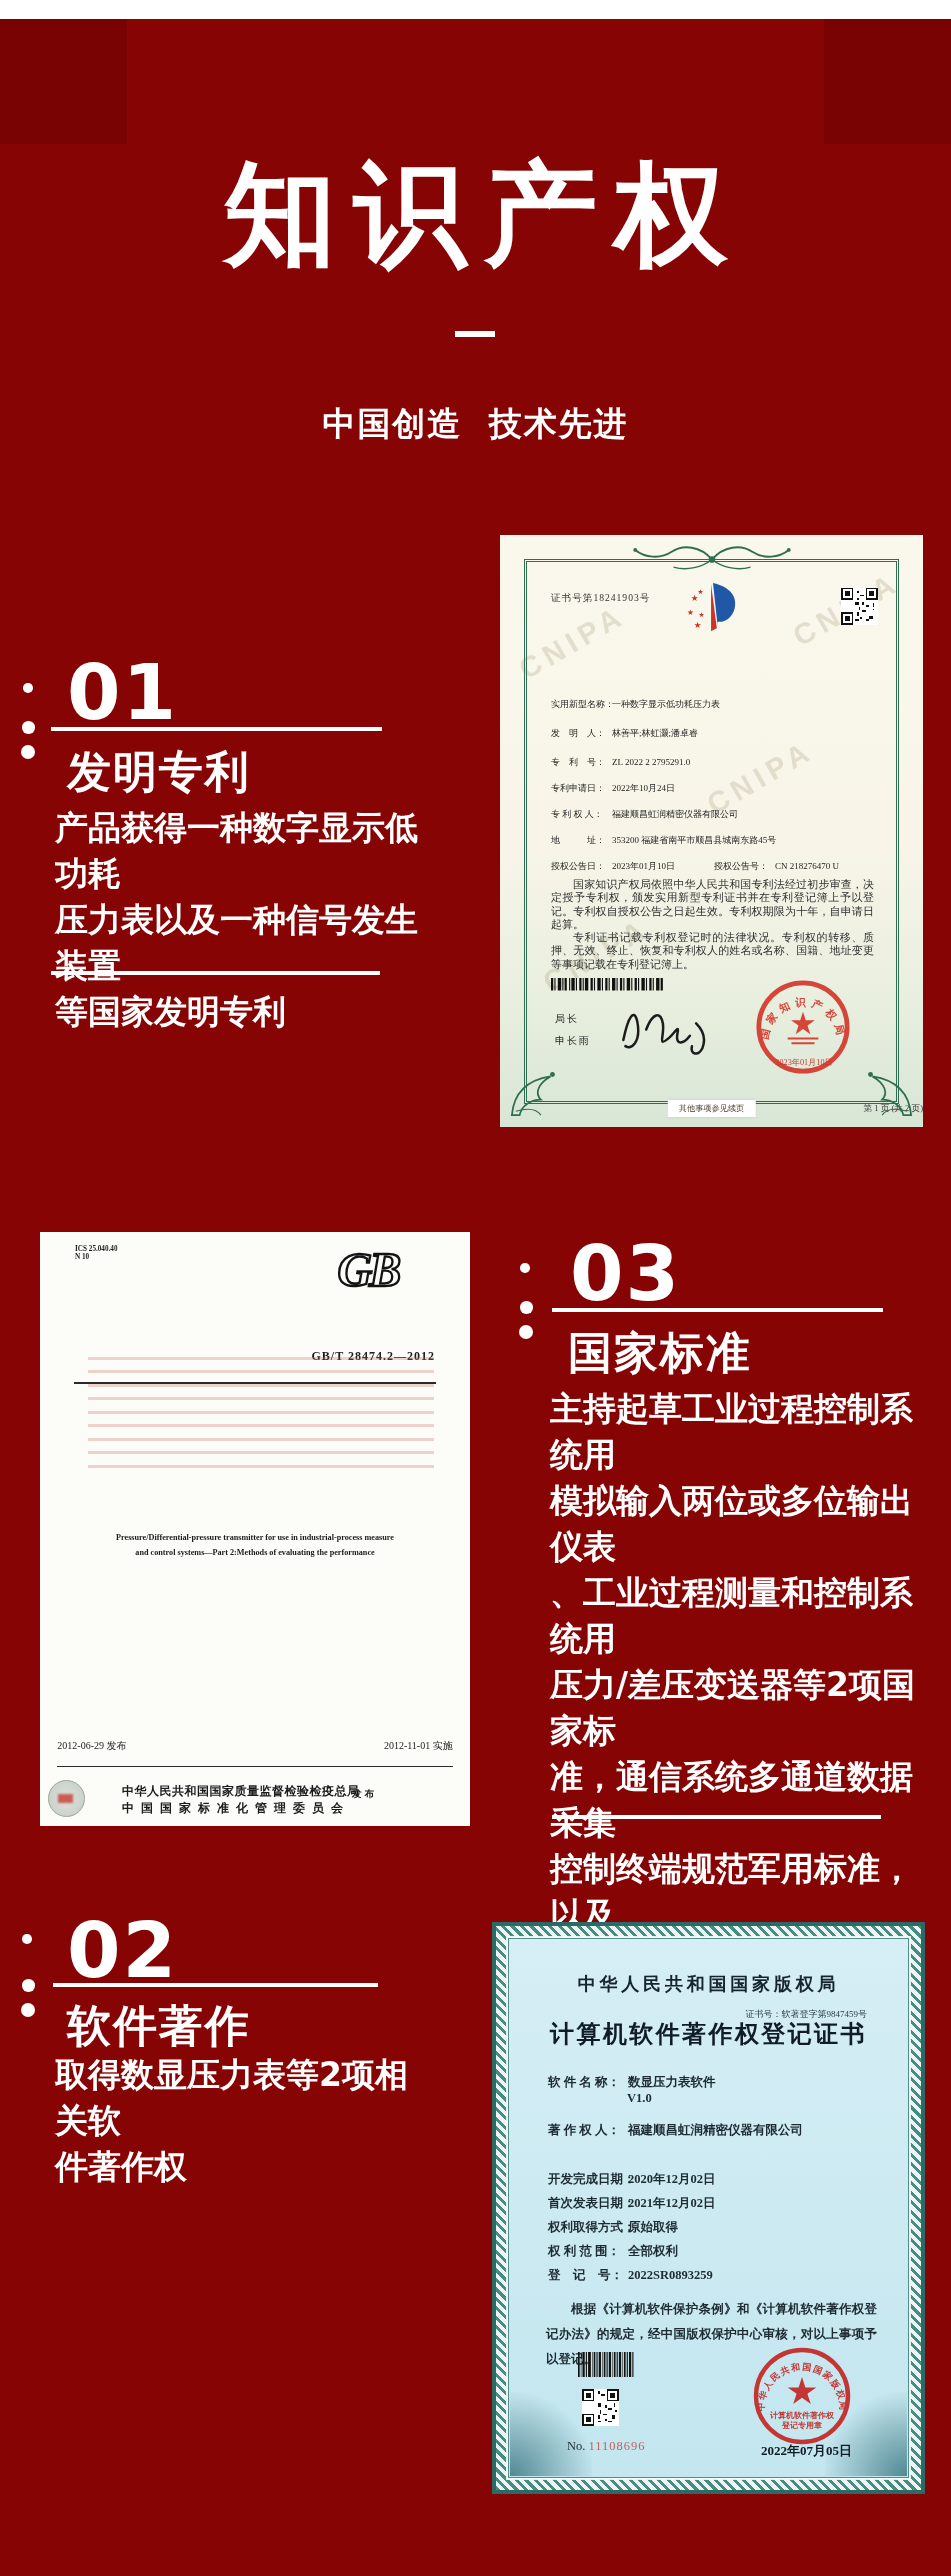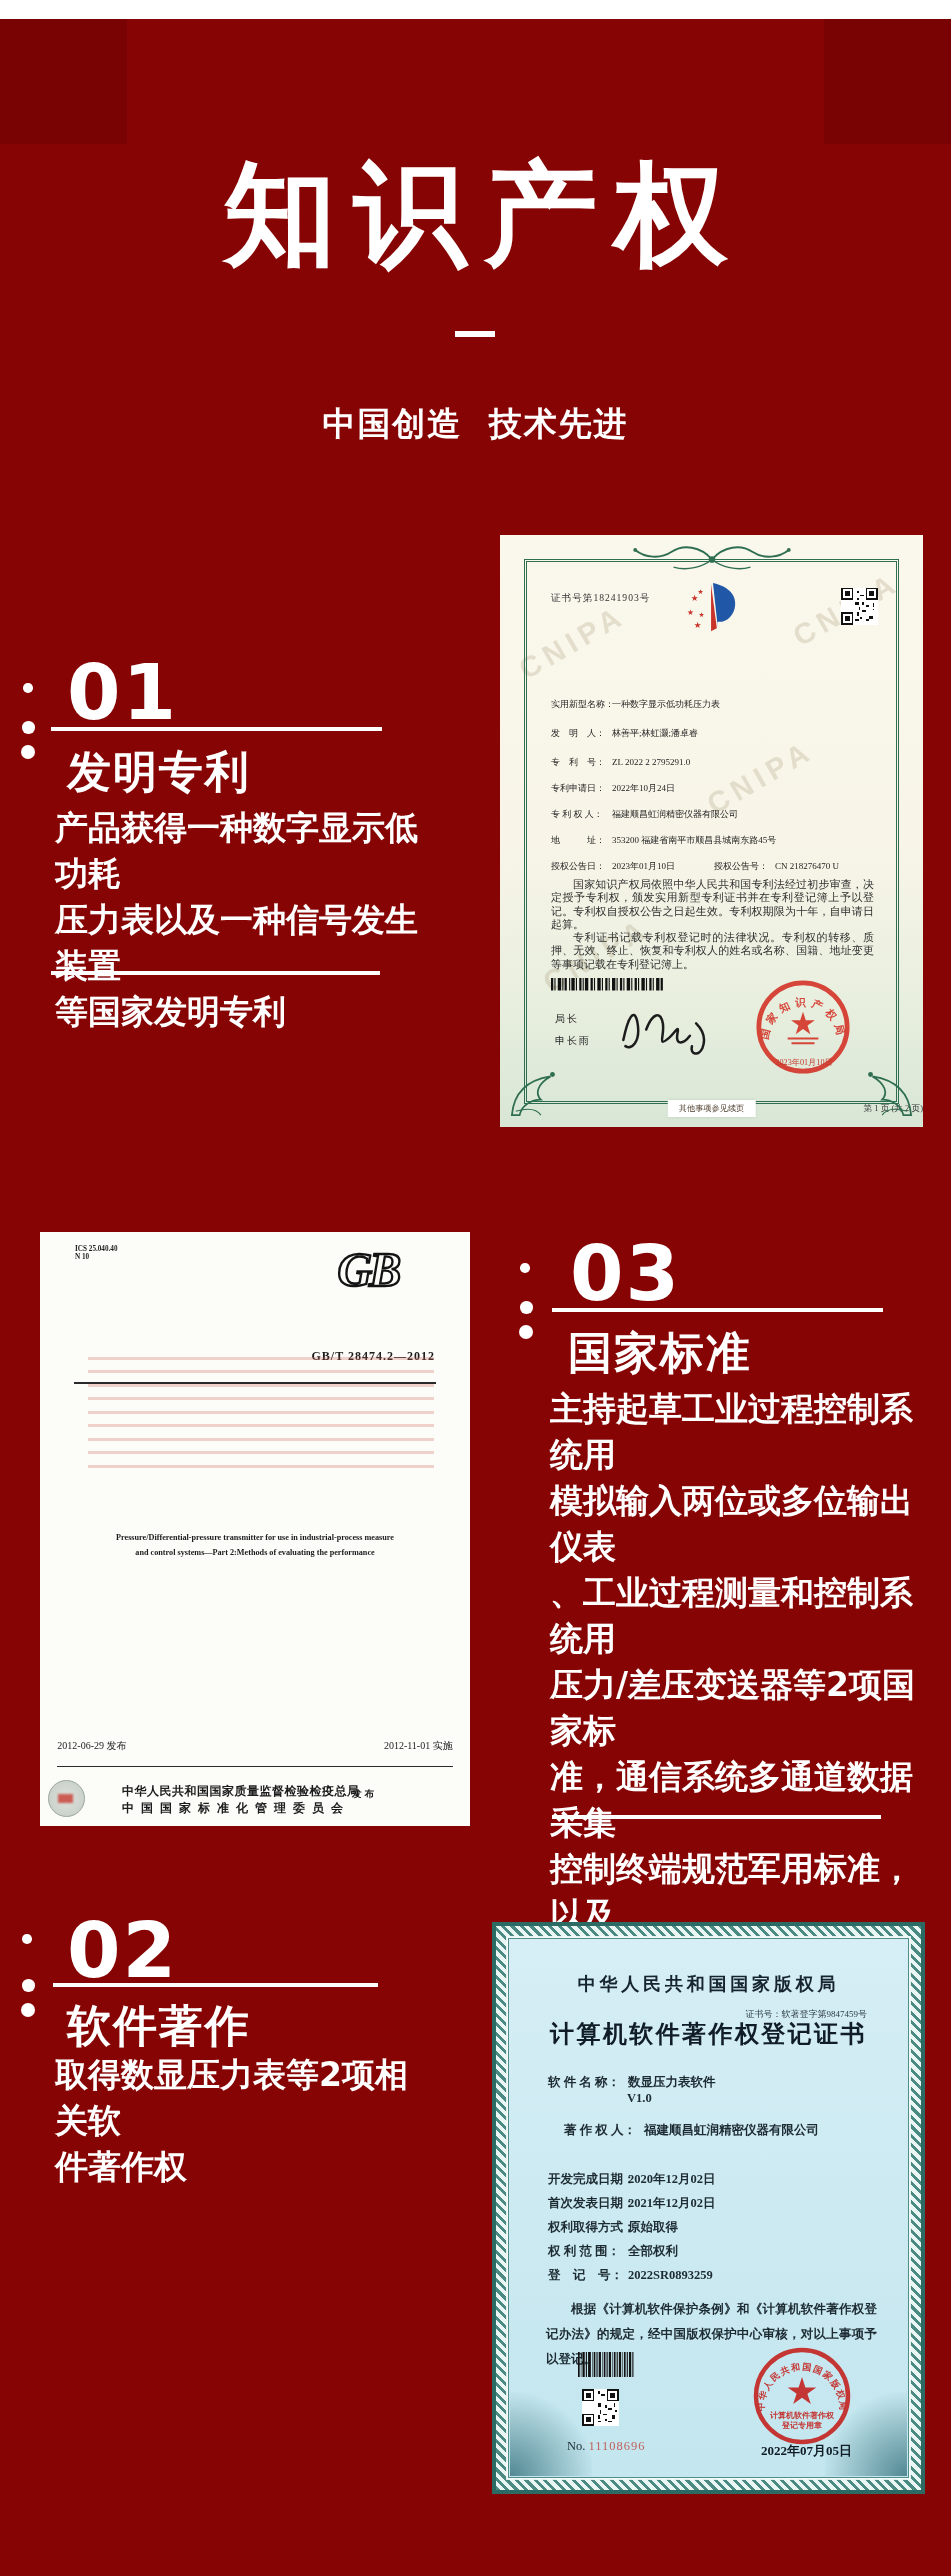--- a/index.html
+++ b/index.html
@@ -341,21 +341,21 @@
     <div class="cc-bureau">中华人民共和国国家版权局</div>
     <div class="cc-certno">证书号：软著登字第9847459号</div>
     <div class="cc-title">计算机软件著作权登记证书</div>
 
     <div class="cc-row" style="top:152px;">
       <span class="cc-label">软 件 名 称：</span><span>数显压力表软件</span>
     </div>
     <div class="cc-row" style="top:169px; left:135px;">
       <span>V1.0</span>
     </div>
-    <div class="cc-row" style="top:200px;margin-left:16px;">
+    <div class="cc-row" style="top:200px;">
       <span class="cc-label">著 作 权 人：</span><span>福建顺昌虹润精密仪器有限公司</span>
     </div>
     <div class="cc-row" style="top:249px;">
       <span class="cc-label">开发完成日期：</span><span>2020年12月02日</span>
     </div>
     <div class="cc-row" style="top:273px;">
       <span class="cc-label">首次发表日期：</span><span>2021年12月02日</span>
     </div>
     <div class="cc-row" style="top:297px;">
       <span class="cc-label">权利取得方式：</span><span>原始取得</span>

